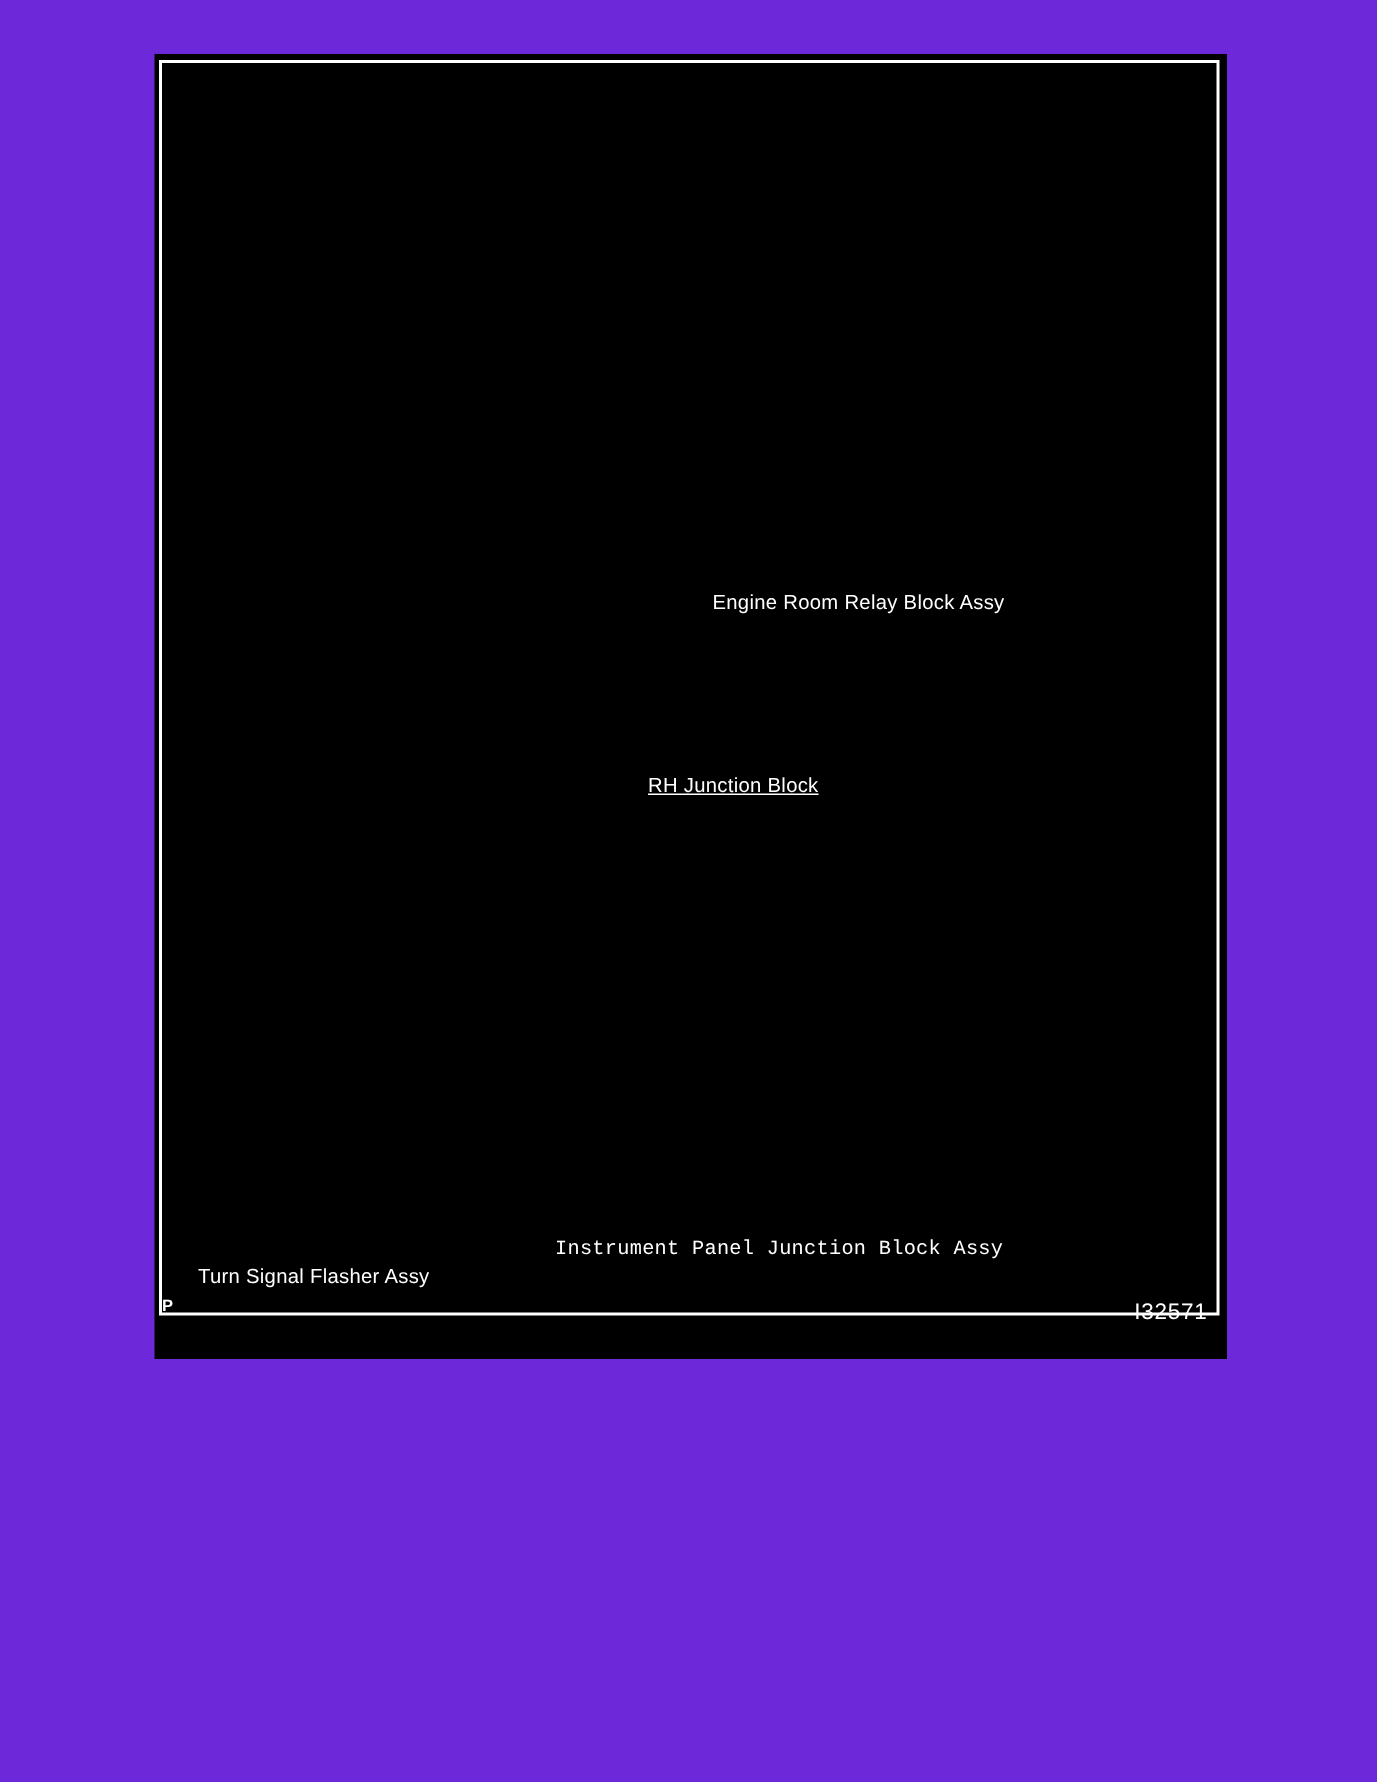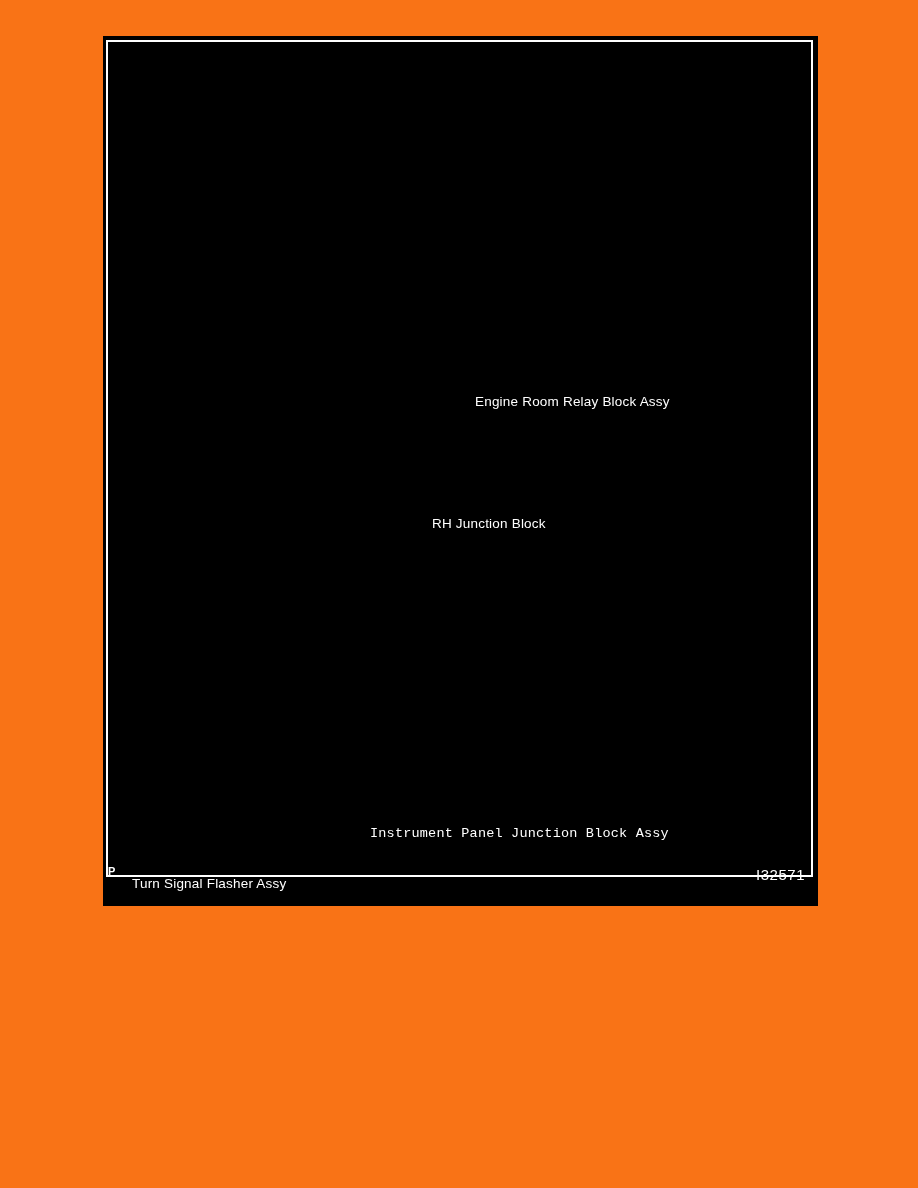--- a/index.html
+++ b/index.html
@@ -1,27 +1,27 @@
 <!DOCTYPE html>
 <html><head>
 <meta charset="utf-8">
 <style>
   html,body{margin:0;padding:0;background:#ffffff;}
-  #page{position:relative;width:918px;height:1188px;background:#f97316;overflow:hidden;
+  #page{position:relative;width:918px;height:1188px;background:#6d28d9;overflow:hidden;
         font-family:"Liberation Sans",sans-serif;}
   #plate{position:absolute;left:103px;top:36px;width:715px;height:870px;background:#000000;}
   #plate-border{position:absolute;left:3px;top:4px;width:707px;height:837px;
         box-sizing:border-box;border:2px solid #ffffff;}
   #art{position:absolute;left:0;top:0;width:918px;height:1188px;pointer-events:none;}
   .callout{position:absolute;color:#ffffff;font-size:13.5px;line-height:16px;white-space:nowrap;
         letter-spacing:0.2px;}
   #label-engine-relay{left:372px;top:358px;}   
-  #label-rh-junction{left:329px;top:480px;}
+  #label-rh-junction{left:329px;top:480px;text-decoration:underline;}
   #label-ip-junction{left:267px;top:790px;font-family:Liberation Mono, monospace;}
-  #label-turn-flasher{left:29px;top:807px;margin-top:33px;}
+  #label-turn-flasher{left:29px;top:807px;}
   #page-marker{position:absolute;left:5px;top:829px;color:#ffffff;font-size:11px;font-weight:bold;}
   #figure-code{position:absolute;right:13px;top:830px;color:#ffffff;font-size:15px;letter-spacing:0.5px;}
   svg .ln{fill:none;stroke:#ffffff;stroke-width:1.1;stroke-linecap:round;stroke-linejoin:round;}
   svg .fine{fill:none;stroke:#ffffff;stroke-width:0.8;stroke-linecap:round;stroke-linejoin:round;}
   svg .leader{fill:none;stroke:#ffffff;stroke-width:1;}
 </style>
 </head>
 <body>
 
 <div id="page">

